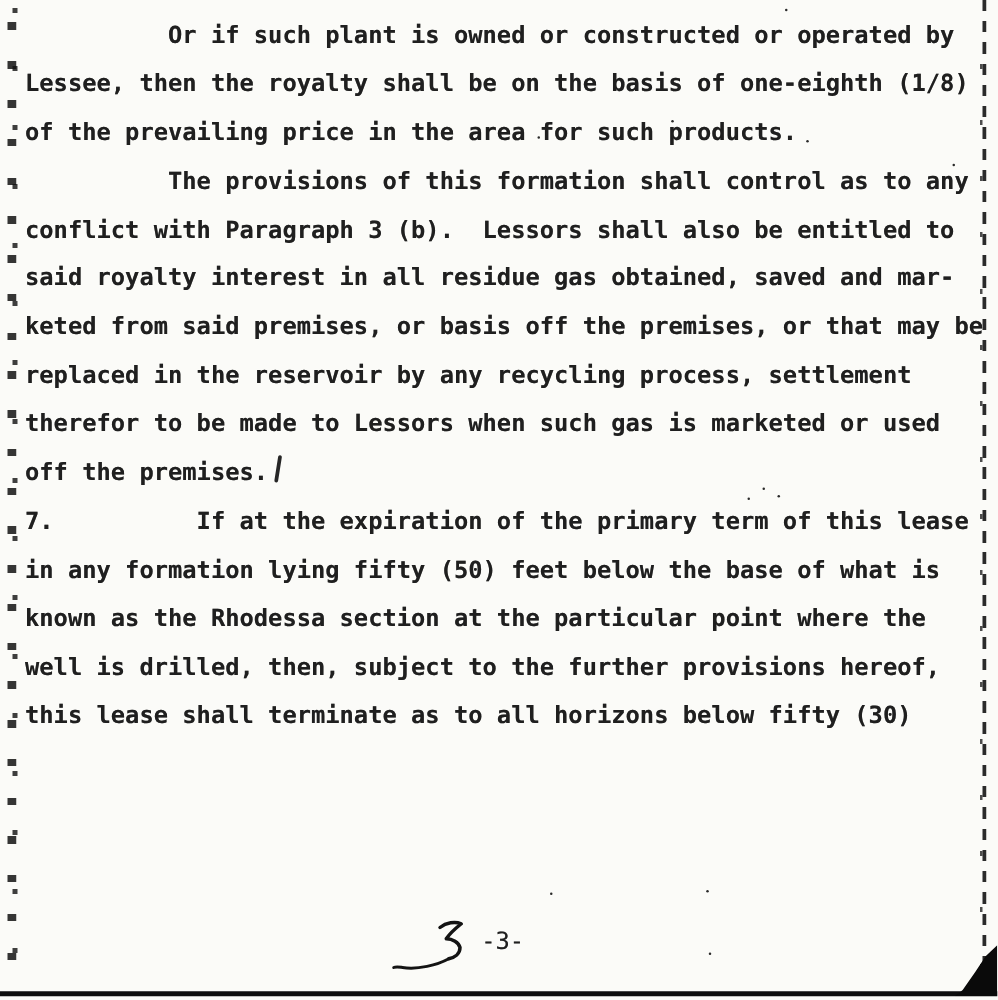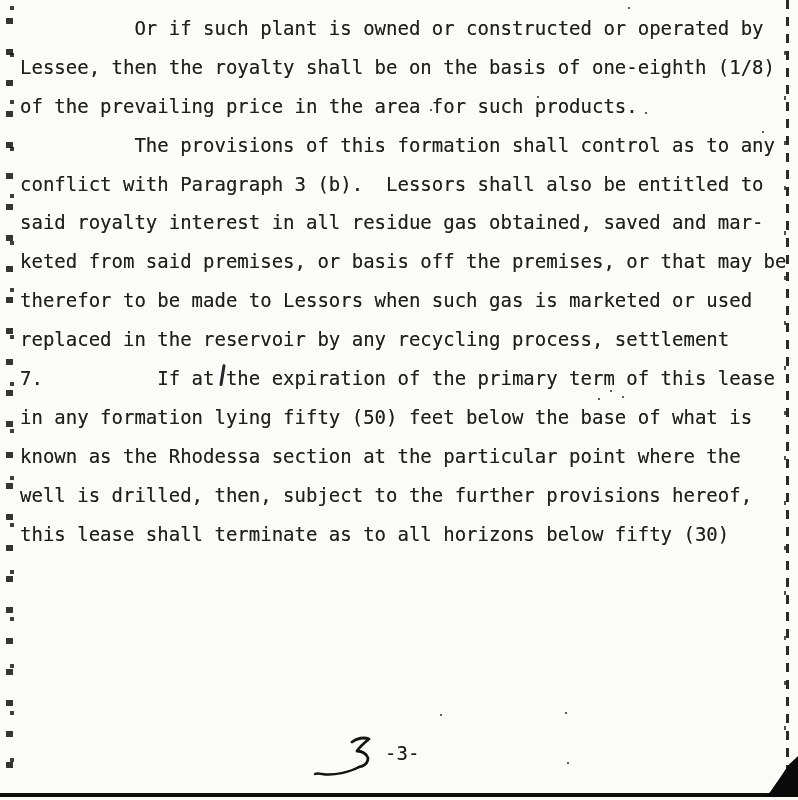--- a/index.html
+++ b/index.html
@@ -8,20 +8,21 @@
     background:#fbfbf8;
     font-family:"DejaVu Sans Mono","Liberation Mono",monospace;
   }
   .page{position:absolute;inset:0;}
 
   
   .typewriter{
     position:absolute;left:20px;top:9px;width:770px;
     font-size:19px;line-height:38.9px;color:#1f1f1f;
     text-shadow:0 0 0.5px rgba(30,30,30,.55);
+    font-weight:bold;
   }
   .typewriter .line{white-space:pre;height:38.9px;}
 
   
   .pen-slash{
     position:absolute;left:221px;top:364px;width:2.5px;height:22px;
     background:#262626;transform:rotate(9deg);border-radius:2px;
   }
 
   
@@ -71,22 +72,23 @@
 
   <div class="typewriter">
 
   <div class="line">          Or if such plant is owned or constructed or operated by</div>
       <div class="line">Lessee, then the royalty shall be on the basis of one-eighth (1/8)</div>
       <div class="line">of the prevailing price in the area for such products.</div>
       <div class="line">          The provisions of this formation shall control as to any</div>
       <div class="line">conflict with Paragraph 3 (b).  Lessors shall also be entitled to</div>
       <div class="line">said royalty interest in all residue gas obtained, saved and mar-</div>
       <div class="line">keted from said premises, or basis off the premises, or that may be</div>
+      <div class="line">replaced in the reservoir by any recycling process, settlement</div>
       <div class="line">therefor to be made to Lessors when such gas is marketed or used</div>
-      <div class="line">replaced in the reservoir by any recycling process, settlement</div>
+      <div class="line">off the premises.</div>
       <div class="line">7.          If at the expiration of the primary term of this lease</div>
       <div class="line">in any formation lying fifty (50) feet below the base of what is</div>
       <div class="line">known as the Rhodessa section at the particular point where the</div>
       <div class="line">well is drilled, then, subject to the further provisions hereof,</div>
       <div class="line">this lease shall terminate as to all horizons below fifty (30)</div>
     </div>
 
   <div class="pen-slash"></div>
 
   <svg class="handwritten" viewBox="0 0 70 50" aria-label="3">

